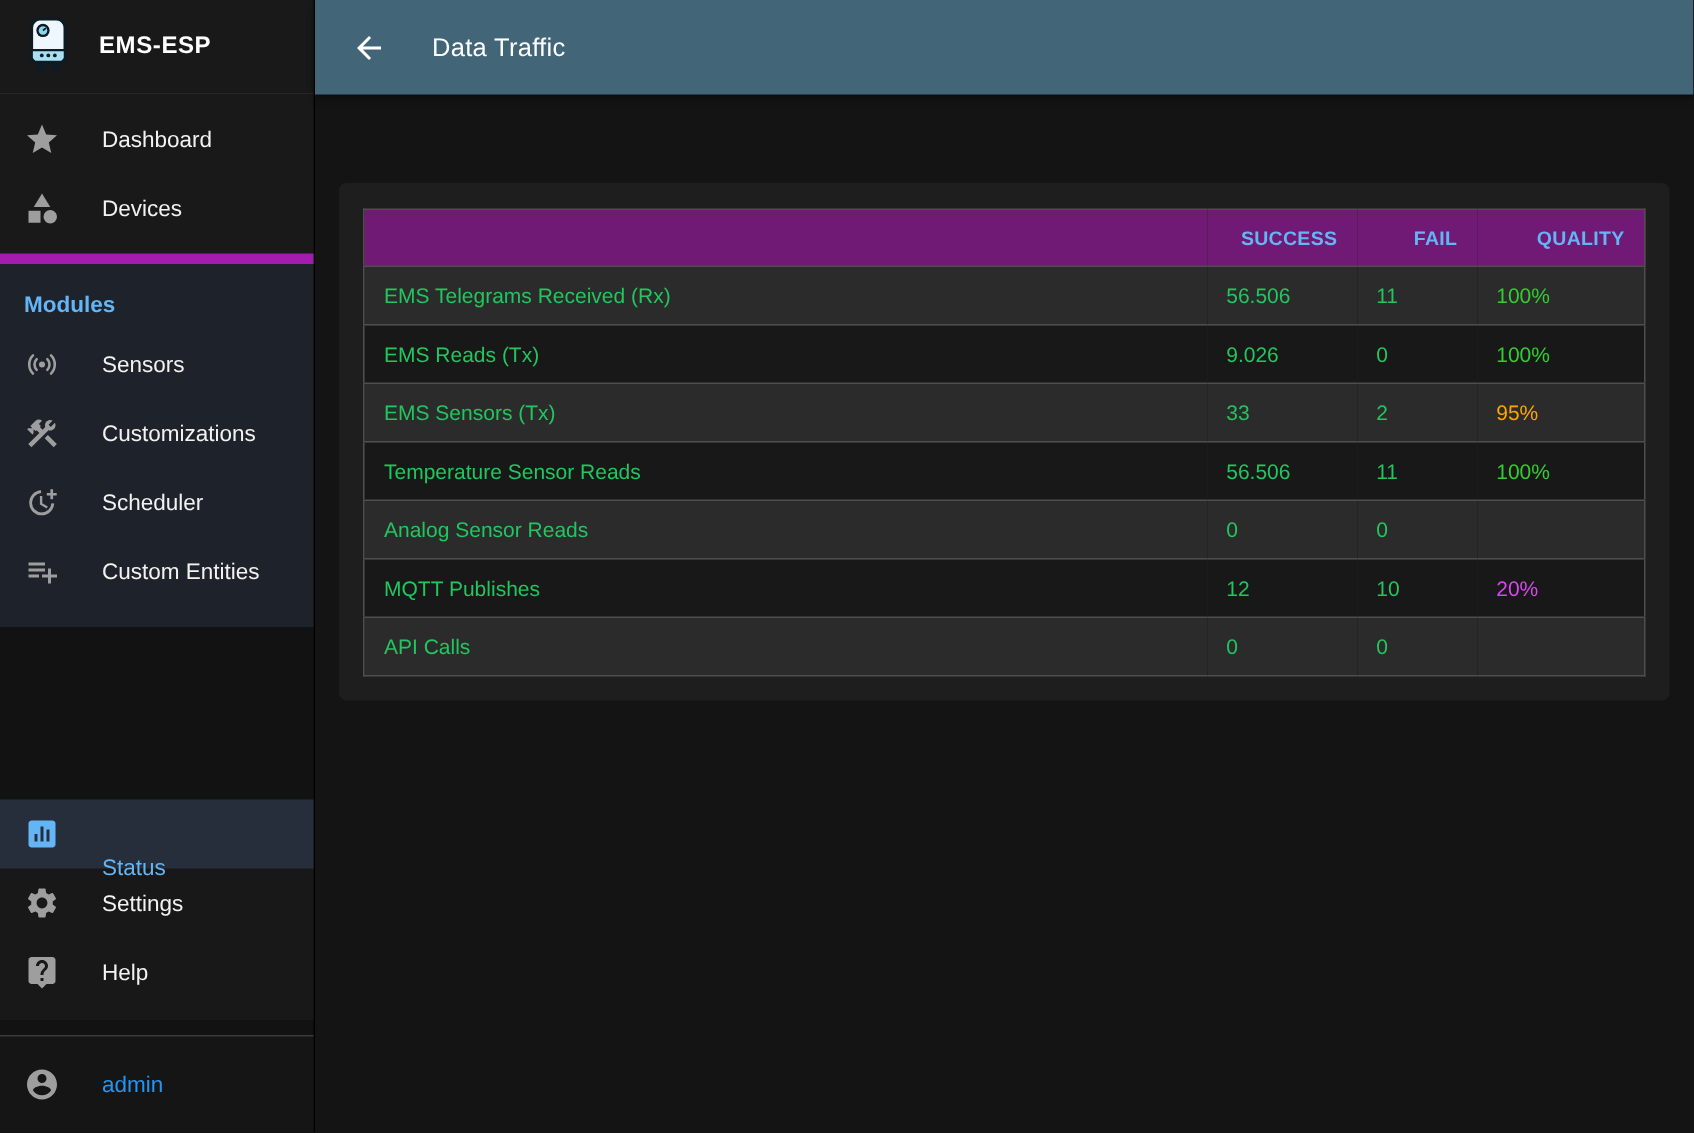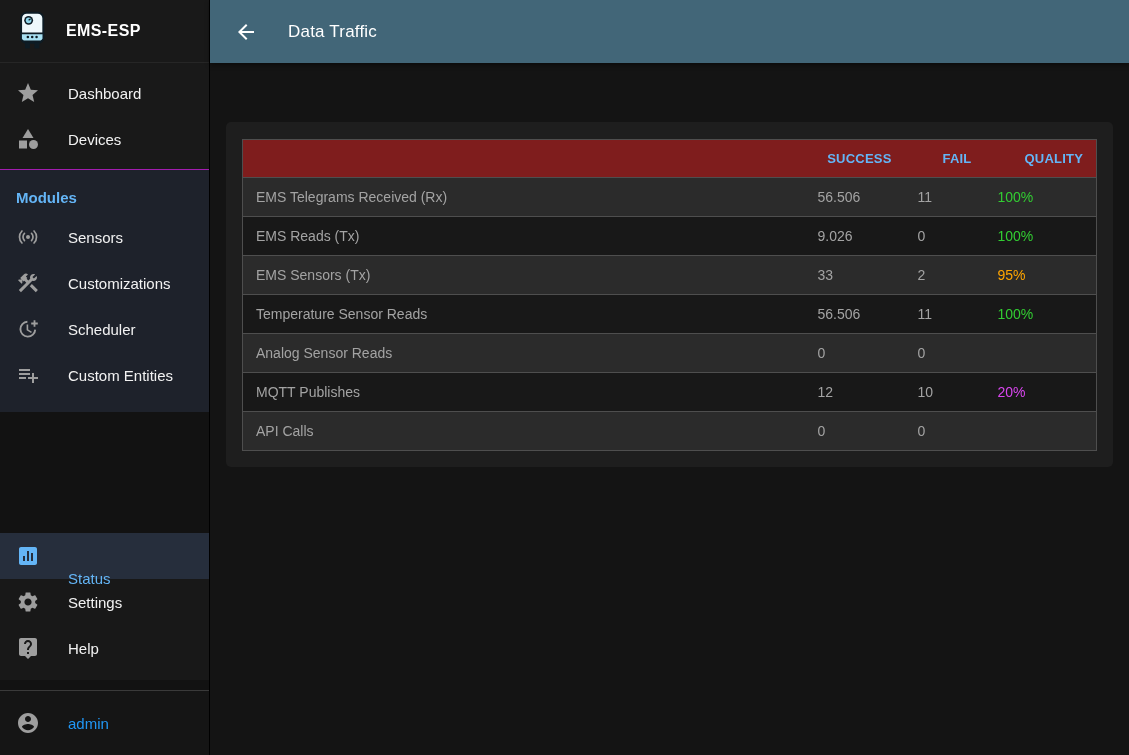--- a/index.html
+++ b/index.html
@@ -22,21 +22,21 @@
     display:flex; align-items:center;
     padding:12px 14px;
     background:#191919;
     border-bottom:1px solid #262626;
   }
   .brand {
     color:#ffffff; font-size:16px; font-weight:bold; letter-spacing:.4px;
     margin-left:14px;
   }
   .nav-group { padding:7px 0; background:#191919; }
-  .nav-group.primary { border-bottom:1px solid #a21caf; }
+  .nav-group.primary { border-bottom:7px solid #a21caf; }
   .nav-group.modules { background:#1e222b; padding-bottom:14px; }
   .subheader {
     color:var(--accent,#64b5f6); font-size:15px; font-weight:bold;
     padding:12px 16px 8px 16px;
   }
   .nav-item {
     height:46px; display:flex; align-items:center;
     padding:0 16px; cursor:pointer;
   }
   .nav-item.selected { background:var(--selected-bg,#262e3c); }
@@ -77,35 +77,35 @@
   .panel {
     background:#1e1e1e; border-radius:5px;
     padding:17px 16px 16px 16px;
   }
   table.traffic {
     width:100%;
     border-collapse:collapse;
     border:1px solid #4e4e4e;
     table-layout:fixed;
   }
-  table.traffic thead tr { background:#7f1d1d; }
+  table.traffic thead tr { background:#701a75; }
   table.traffic th {
     color:var(--accent,#64b5f6);
     font-size:13px; font-weight:bold; letter-spacing:.2px;
     padding:11px 13px; text-align:right; white-space:nowrap;
   }
   table.traffic th.name-col { text-align:left; width:auto; }
   col.c-success { width:100px; }
   col.c-fail { width:80px; }
   col.c-quality { width:112px; }
   table.traffic tbody tr { border-top:1px solid #4e4e4e; }
   table.traffic tbody tr:nth-child(odd) { background:#2b2b2b; }
   table.traffic tbody tr:nth-child(even) { background:#181818; }
   table.traffic td {
-    color:#a3a3a3; font-size:14px; padding:11px 13px; white-space:nowrap;
+    color:#22c55e; font-size:14px; padding:11px 13px; white-space:nowrap;
     overflow:hidden;
   }
   table.traffic td.num { }
 </style>
 </head>
 <body>
 
 <nav class="sidebar">
   <div class="logo-area">
     <span style="display:flex;">

